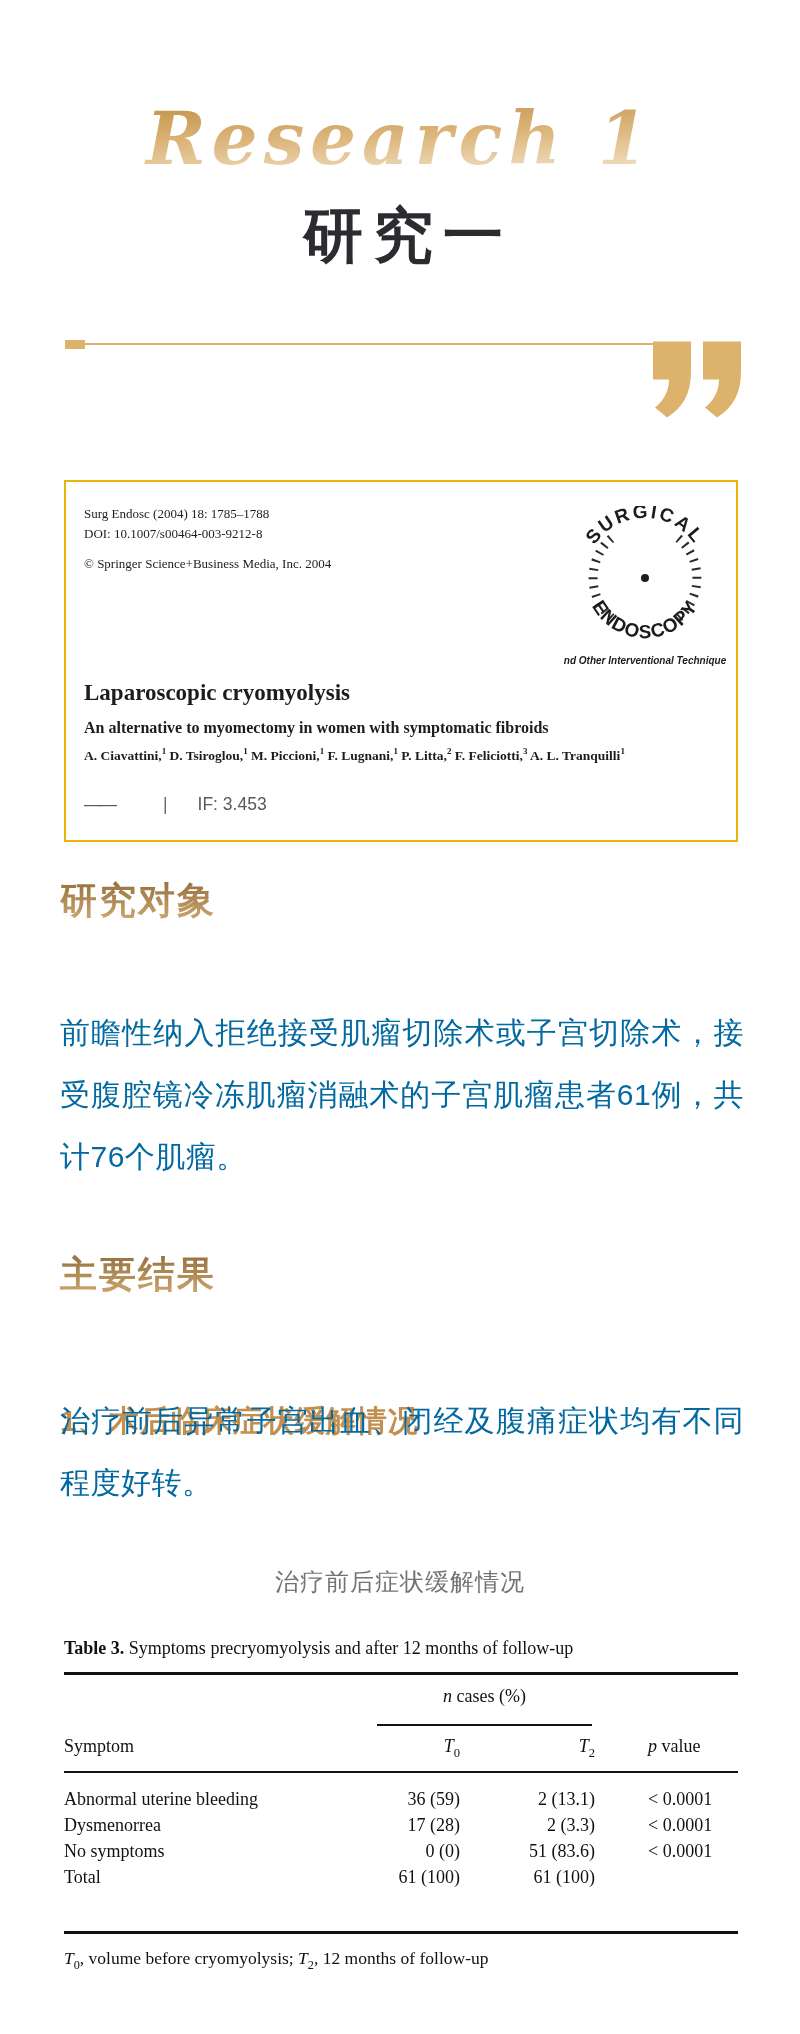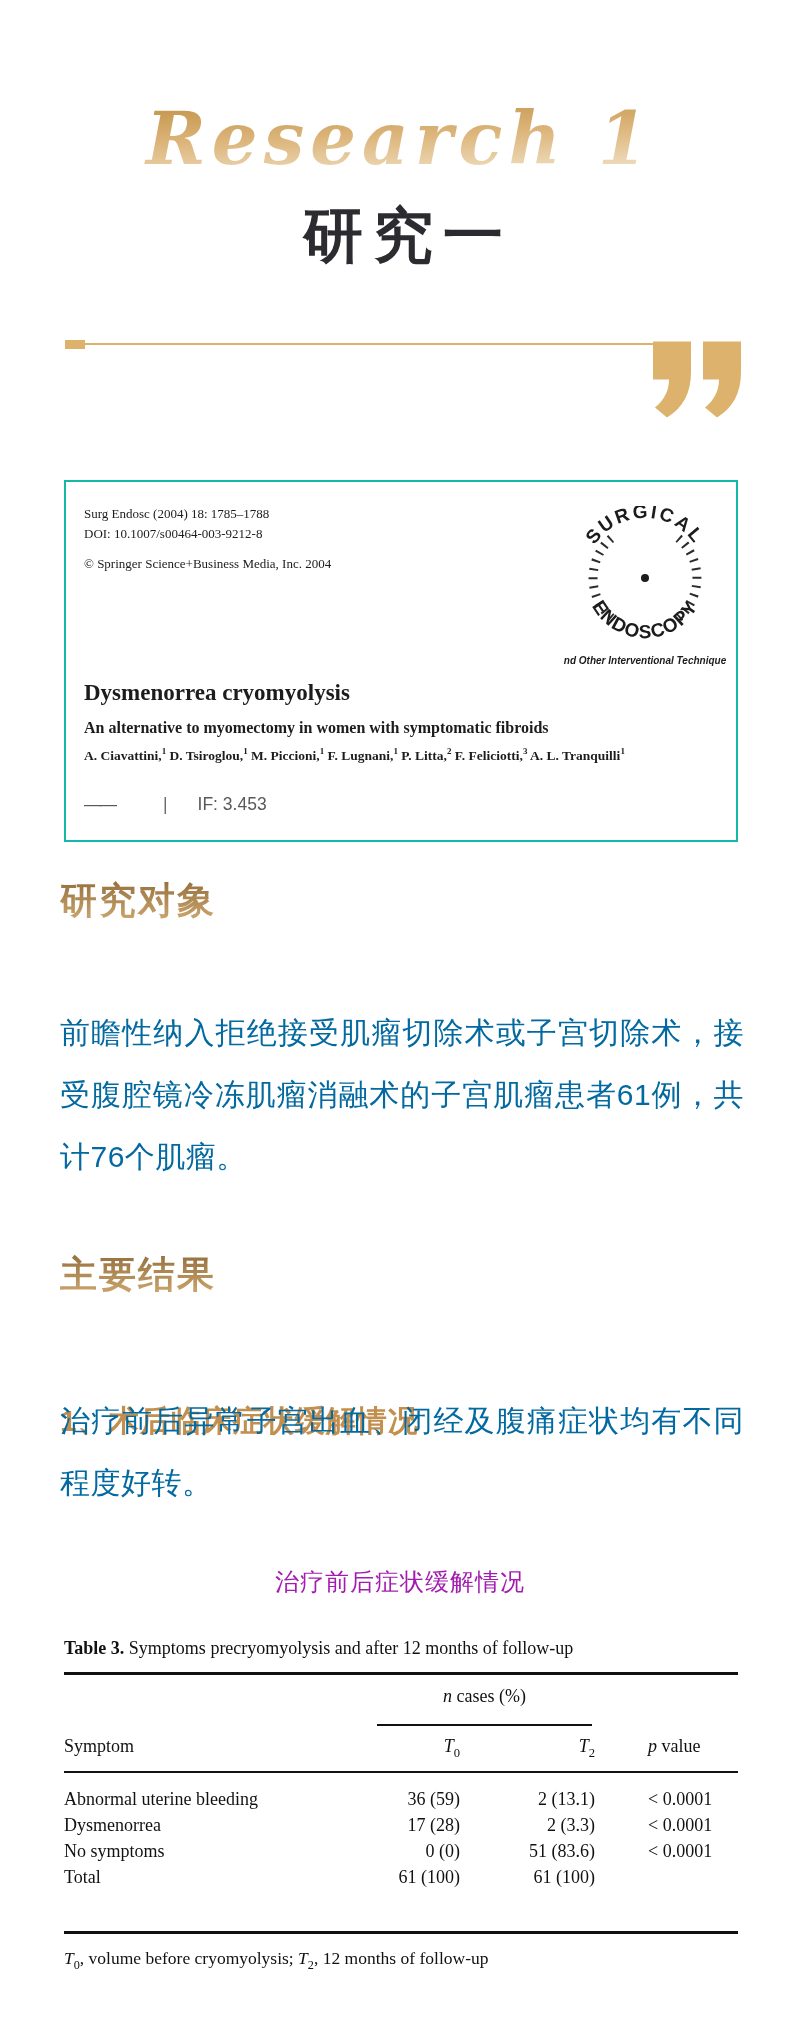--- a/index.html
+++ b/index.html
@@ -21,21 +21,21 @@
     font-weight:700;font-size:60px;letter-spacing:10px;color:#2b2b30;padding-left:8px;
   }
   
   .divider{position:absolute;left:65px;top:340px;width:592px;display:flex;align-items:flex-start;}
   .divider-cap{width:20px;height:9px;background:#ddb26c;flex:0 0 auto;}
   .divider-line{flex:1;height:2px;background:#ddb26c;margin-top:3px;}
   .quotes{position:absolute;left:653px;top:341px;width:88px;height:77px;}
   
   .paper-card{
     position:absolute;left:64px;top:480px;width:674px;height:362px;
-    border:2px solid #14b8a6;background:#fff;box-sizing:border-box;
+    border:2px solid #eab308;background:#fff;box-sizing:border-box;
     font-family:"Liberation Serif","DejaVu Serif",serif;color:#1c1c1c;
   }
   .paper-meta{position:absolute;left:18px;top:22px;font-size:13px;line-height:1.5;}
   .paper-meta .copyright{margin-top:11px;}
   .logo-svg{position:absolute;left:498px;top:24px;width:162px;height:166px;}
   .paper-title{position:absolute;left:18px;top:198px;font-size:23px;font-weight:700;}
   .paper-subtitle{position:absolute;left:18px;top:237px;font-size:16px;font-weight:700;}
   .paper-authors{position:absolute;left:18px;top:264px;font-size:13.5px;font-weight:700;}
   .paper-authors sup{font-size:9px;}
   .paper-citation{
@@ -57,21 +57,21 @@
     position:absolute;left:60px;font-size:30px;font-weight:700;color:#c28f4f;letter-spacing:1px;
   }
   .para{
     position:absolute;left:60px;width:684px;
     font-size:30px;font-weight:300;line-height:62px;color:#0369a1;
     text-align:justify;letter-spacing:0.5px;
   }
   
   .fig-caption{
     position:absolute;top:1566px;left:0;width:800px;text-align:center;
-    font-size:24px;color:#a21caf;letter-spacing:1px;
+    font-size:24px;color:#737373;letter-spacing:1px;
   }
   .jtable{
     position:absolute;left:64px;top:1638px;width:674px;
     font-family:"Liberation Serif","DejaVu Serif",serif;color:#111;font-size:18px;
   }
   .jt-title{position:absolute;left:0;top:0;width:674px;}
   .jt-title .lbl{font-weight:700;}
   .rule{position:absolute;left:0;width:674px;background:#111;}
   .rule-top{top:34px;height:3px;}
   .rule-group{top:86px;left:313px;width:215px;height:2px;}
@@ -122,21 +122,21 @@
       <path id="arcBottom" d="M24.4,92 A60,60 0 0 0 137.6,92" fill="none"></path>
       <text font-family="Liberation Sans, DejaVu Sans, sans-serif" font-size="19" font-weight="700" letter-spacing="2.5" fill="#1c1c1c">
         <textPath href="#arcTop" startOffset="50%" text-anchor="middle">SURGICAL</textPath>
       </text>
       <text font-family="Liberation Sans, DejaVu Sans, sans-serif" font-size="19" font-weight="700" letter-spacing="1" fill="#1c1c1c">
         <textPath href="#arcBottom" startOffset="50%" text-anchor="middle">ENDOSCOPY</textPath>
       </text>
       <text x="81" y="158" text-anchor="middle" font-family="Liberation Sans, DejaVu Sans, sans-serif" font-size="10" font-style="italic" font-weight="700" fill="#1c1c1c">and Other Interventional Techniques</text>
     </svg>
 
-    <div class="paper-title">Dysmenorrea cryomyolysis</div>
+    <div class="paper-title">Laparoscopic cryomyolysis</div>
     <div class="paper-subtitle">An alternative to myomectomy in women with symptomatic fibroids</div>
     <div class="paper-authors"><span>A. Ciavattini,</span><sup>1</sup><span> D. Tsiroglou,</span><sup>1</sup><span> M. Piccioni,</span><sup>1</sup><span> F. Lugnani,</span><sup>1</sup><span> P. Litta,</span><sup>2</sup><span> F. Feliciotti,</span><sup>3</sup><span> A. L. Tranquilli</span><sup>1</sup></div>
     <div class="paper-citation">
       <span class="cit-dash">——</span>
       <span class="cit-sep">|</span>
       <span>IF: 3.453</span>
     </div>
   </div>
 
   <div class="sec-heading" style="top:876px;">研究对象</div>

